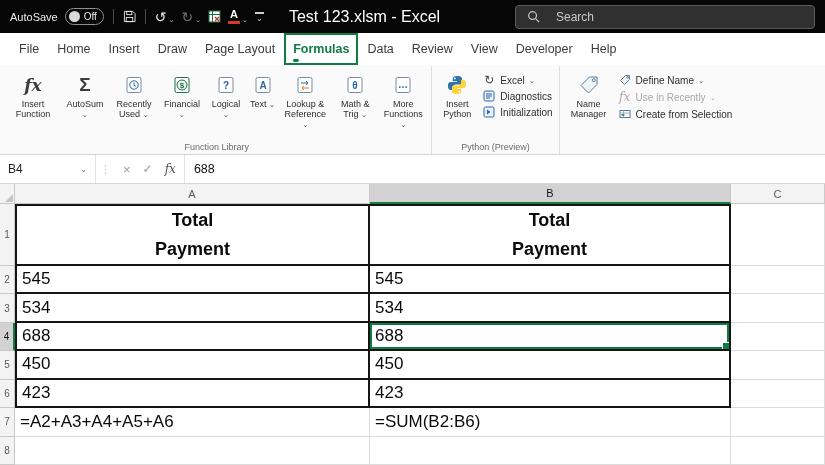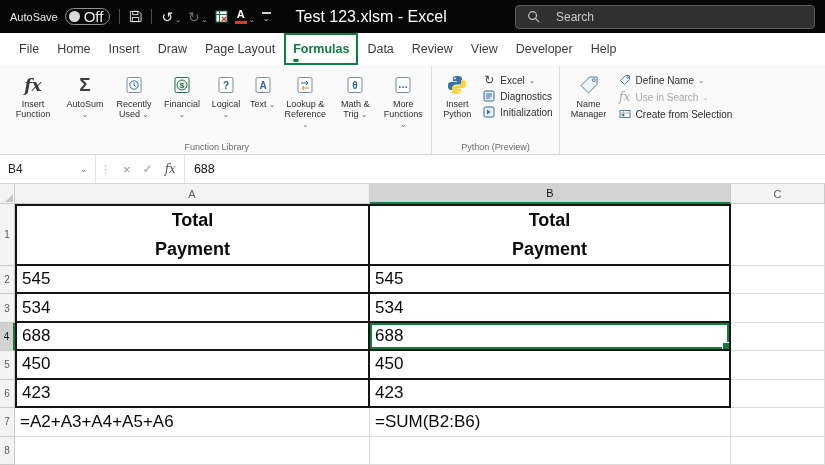--- a/index.html
+++ b/index.html
@@ -4,21 +4,21 @@
 <style>
   *{margin:0;padding:0;box-sizing:border-box}
   body{font-family:"Liberation Sans",sans-serif;cursor:default;background:#fff}
   .app{width:825px;height:465px;overflow:hidden;display:flex;flex-direction:column;background:#86efac}
 
   
   .titlebar{flex:0 0 33px;background:#060606;display:flex;align-items:center;padding:0 10px;gap:7px;color:#ececec}
   .ts{font-size:11px;color:#ececec;white-space:nowrap}
   .toggle{display:flex;align-items:center;gap:4px;border:1px solid #8f8f8f;border-radius:9px;height:17px;padding:0 6px 0 3px}
   .knob{width:11px;height:11px;border-radius:50%;background:#d9d9d9}
-  .toggle .st{font-size:15px;color:#ececec}
+  .toggle .st{font-size:10px;color:#ececec}
   .qsep{width:1px;height:15px;background:#4c4c4c;margin:0 2px}
   .qbtn{display:flex;align-items:flex-end;gap:2px;color:#e6e6e6;font-size:14px;line-height:14px}
   .qbtn .dd{font-size:7px;color:#bdbdbd;line-height:9px}
   .qdis{color:#707070}
   .fontcolor{display:flex;flex-direction:column;align-items:center}
   .fontcolor .A{font-size:11px;line-height:11px;color:#fff;font-weight:bold}
   .fontcolor .bar{width:12px;height:3px;background:#d83b2d;margin-top:1px}
   .custom{display:flex;flex-direction:column;align-items:center;gap:0}
   .custom .line{width:9px;height:2px;background:#cfcfcf;margin-bottom:1px}
   .custom .dd{font-size:8px;color:#cfcfcf;line-height:7px}
@@ -295,21 +295,21 @@
                 <circle cx="8.6" cy="3.4" r=".9" fill="none" stroke="#5b7b9c"></circle>
               </svg>
             </span>
           <span>Define Name</span>
           <span class="dd">⌄</span>
         </div>
         <div class="sbtn disabled">
           <span class="sicn">
               <span class="fxsm">fx</span>
             </span>
-          <span>Use in Search</span>
+          <span>Use in Recently</span>
           <span class="dd">⌄</span>
         </div>
         <div class="sbtn">
           <span class="sicn">
               <svg width="12" height="12" viewBox="0 0 12 12">
                 <rect x="1" y="2.5" width="10" height="7" fill="#fff" stroke="#5b7b9c"></rect>
                 <path d="M1 5h10M4.5 2.5v7" stroke="#9ab0c6"></path>
                 <path d="M2.5 7h3" stroke="#1e7145" stroke-width="1.4"></path>
               </svg>
             </span>

